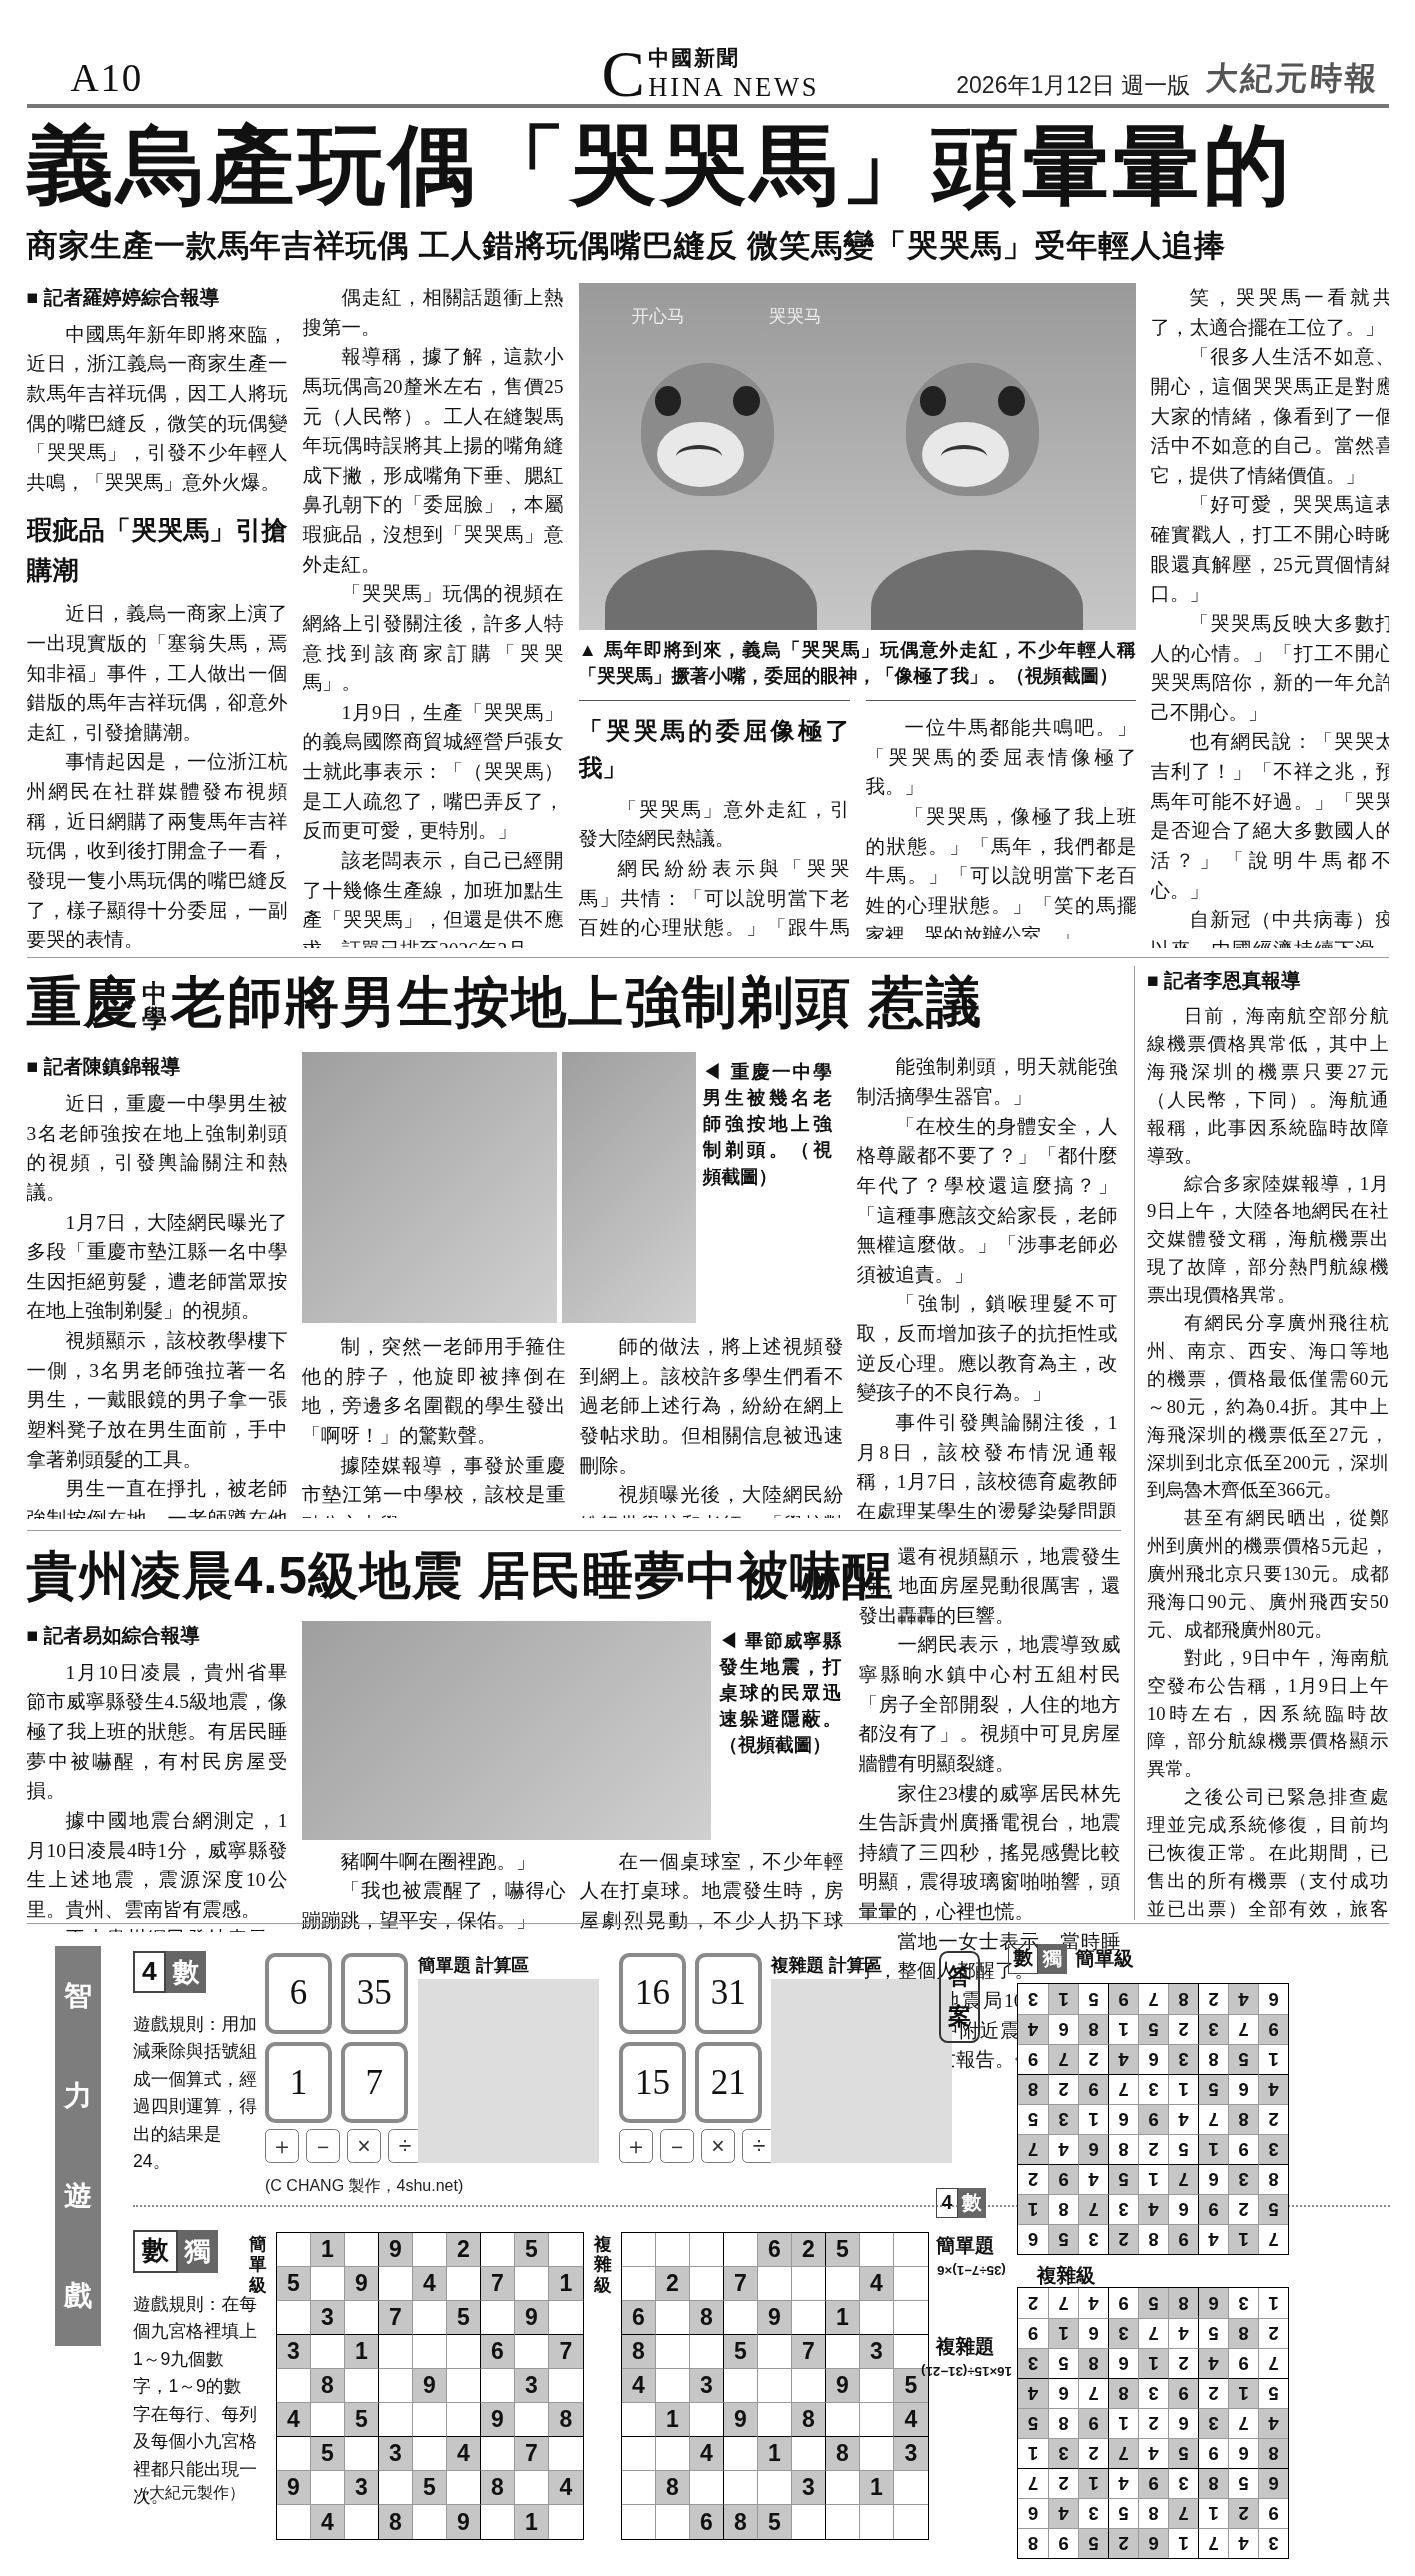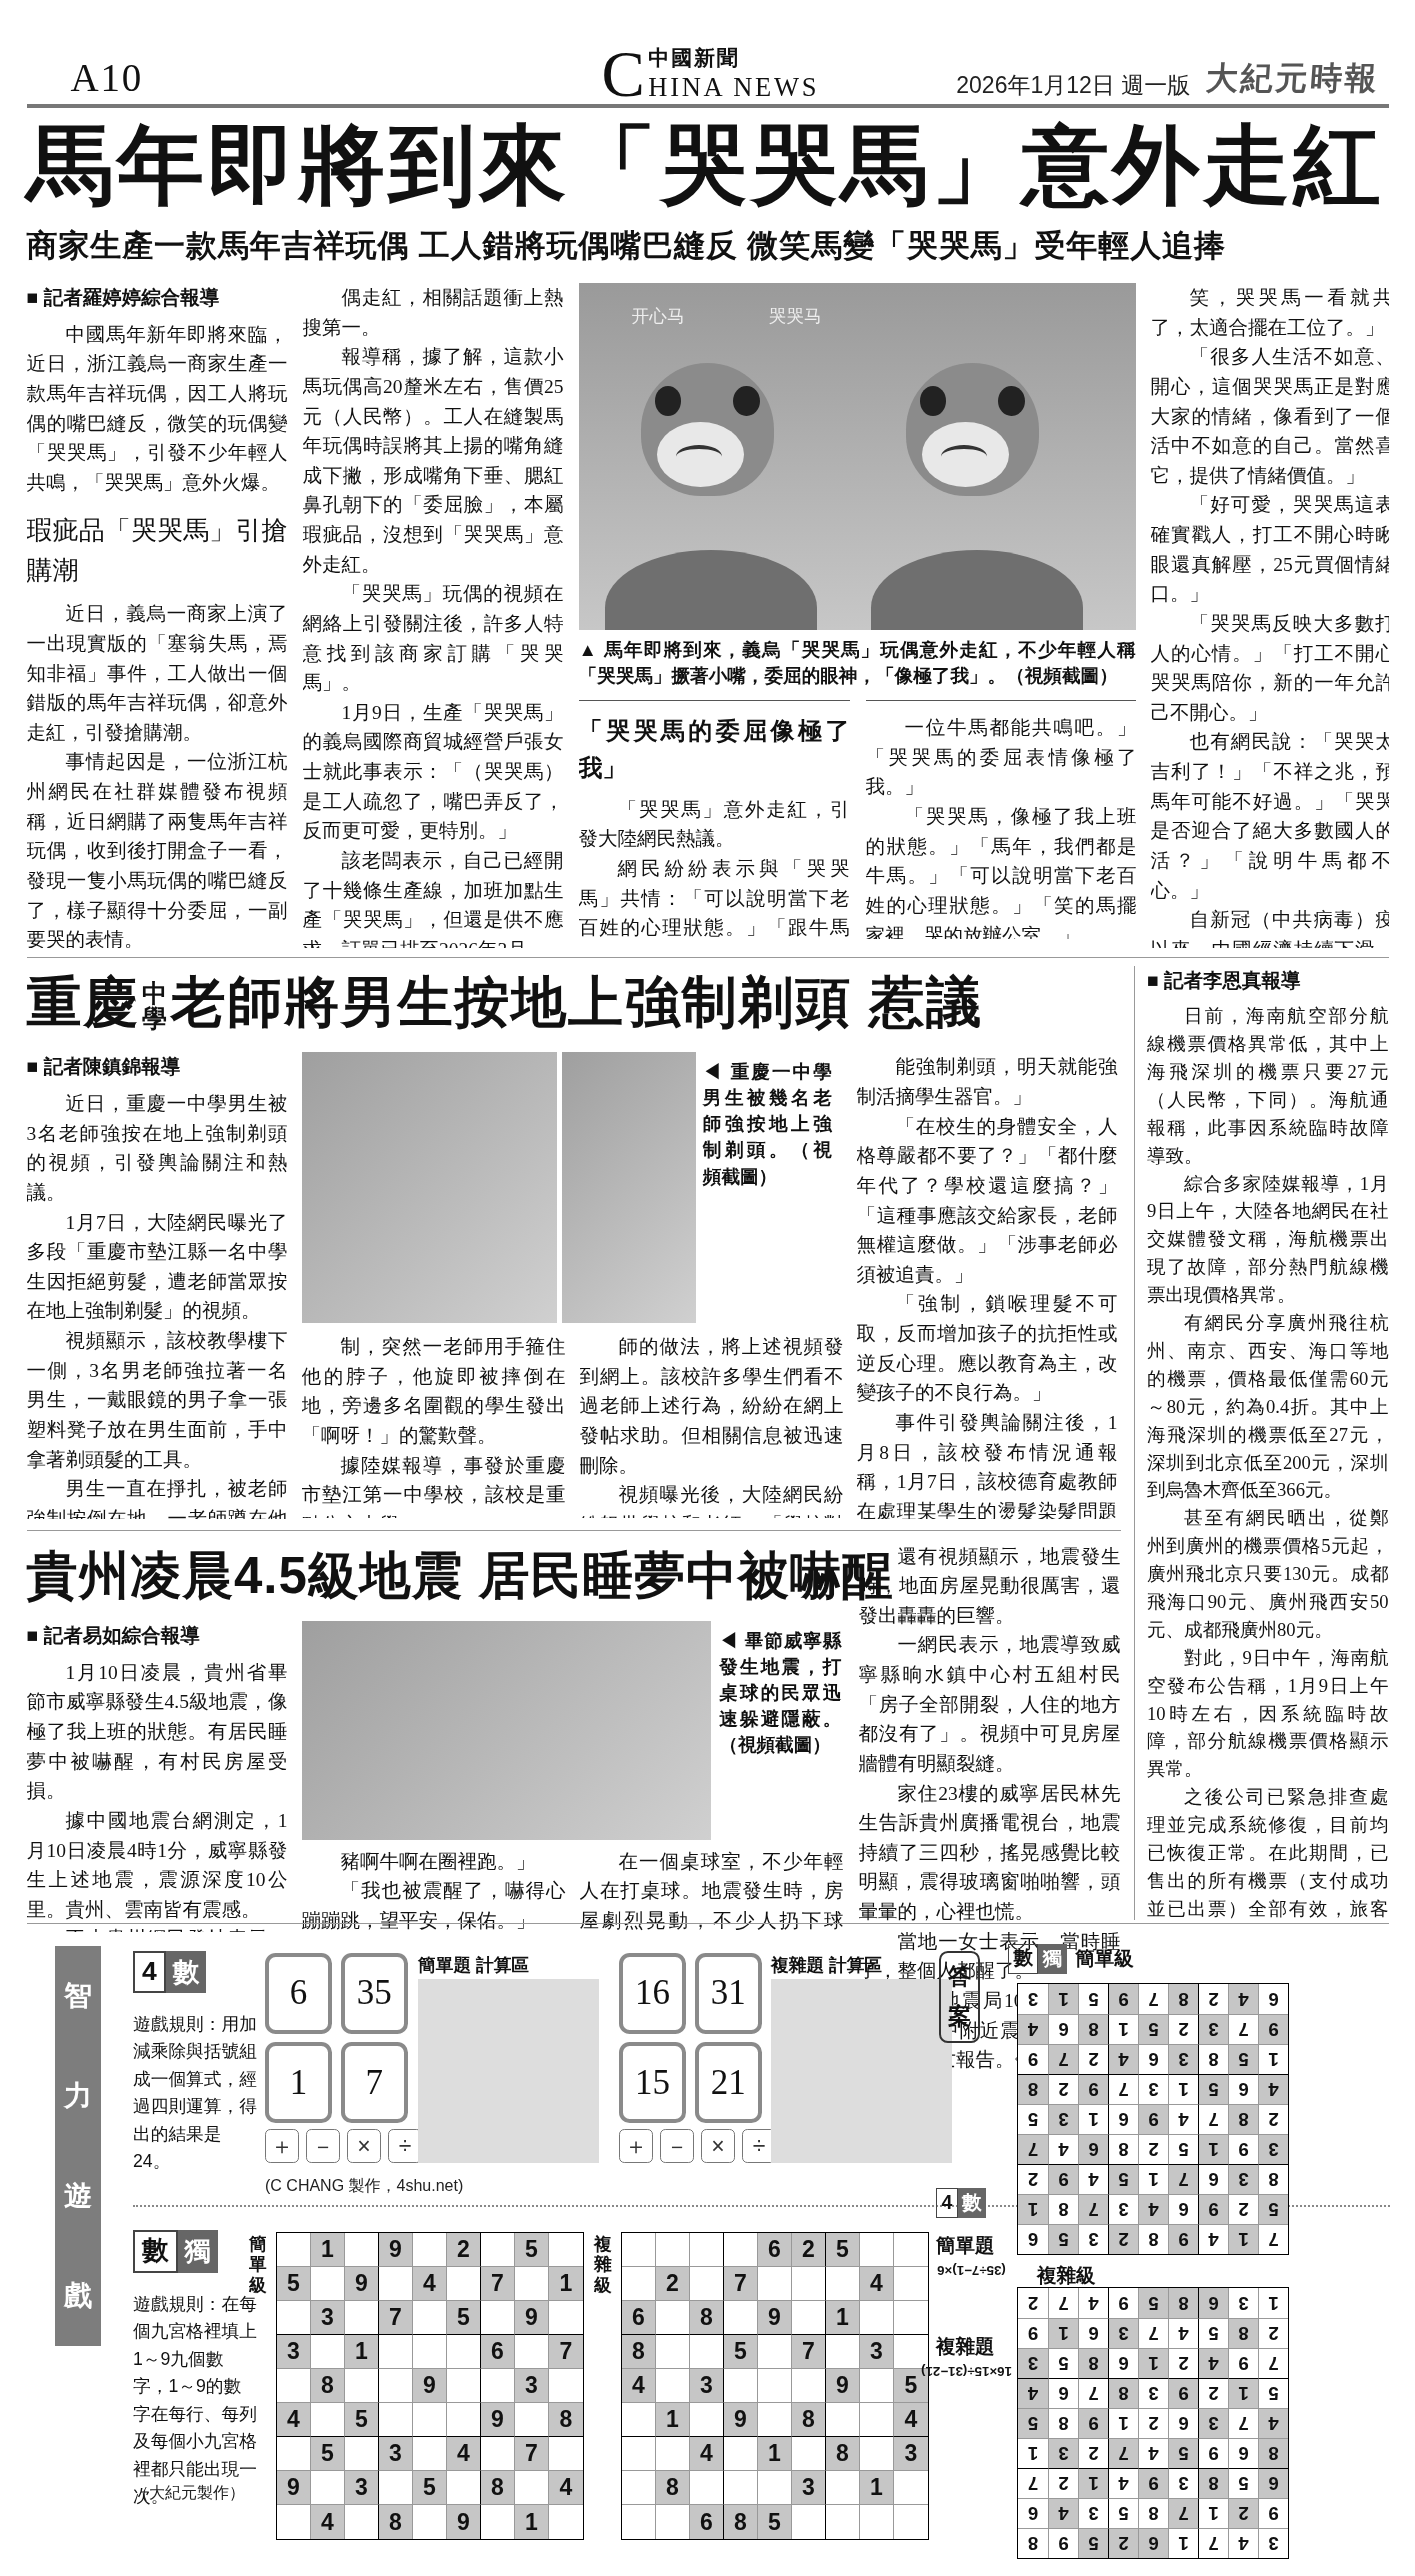--- a/index.html
+++ b/index.html
@@ -24,21 +24,21 @@
 
   
   .article1 { position:absolute; top:117px; left:26.5px; right:26.5px; height:837px; }
   .a1-headline { font-family:"Liberation Sans",sans-serif; font-weight:bold; font-size:87px; letter-spacing:3.5px; line-height:1.1; white-space:nowrap; }
   .a1-sub { margin-top:12.4px; font-family:"Liberation Sans",sans-serif; font-weight:bold; font-size:31px; letter-spacing:0.9px; white-space:nowrap; }
   .a1-body { margin-top:16px; display:flex; gap:15px; height:665px; overflow:hidden; }
   .col { width:261px; flex:none; overflow:hidden; font-size:19.5px; line-height:1.52; text-align:justify; }
   .col-wide { width:557px; flex:none; overflow:hidden; }
   .para { text-indent:2em; margin:0; }
   .byline { font-family:"Liberation Sans",sans-serif; font-weight:bold; font-size:19.5px; margin-bottom:7px; text-indent:0; }
-  .subhead { font-family:"Liberation Sans",sans-serif; font-weight:normal; font-size:26px; margin:14px 0 8.8px 0; }
+  .subhead { font-family:"Liberation Sans",sans-serif; font-weight:bold; font-size:26px; margin:14px 0 8.8px 0; }
   .boxhead { font-family:"Liberation Sans",sans-serif; font-weight:bold; font-size:24px; border-top:0.9px solid #555; padding-top:12.4px; margin-bottom:8.8px; }
   
   .photo1 { position:relative; width:557px; height:347px; background:linear-gradient(#9a9a9a,#c7c7c7); overflow:hidden; }
   .ph-label { position:absolute; top:21px; color:#eee; font-family:"Liberation Sans",sans-serif; font-size:17.7px; }
   .ph-label.l1 { left:53px; } .ph-label.l2 { left:190px; }
   .horse { position:absolute; width:133px; height:133px; background:#8b8b8b; border-radius:50% 50% 45% 45%; }
   .horse .muzzle { position:absolute; left:16px; bottom:8.8px; width:87px; height:65px; background:#e8e8e8; border-radius:50%; }
   .horse .frown { position:absolute; left:35px; bottom:28px; width:46px; height:23px; border-top:4.4px solid #333; border-radius:50% 50% 0 0; }
   .horse .eye { position:absolute; top:23px; width:26.5px; height:30px; background:#222; border-radius:50%; }
   .chair { position:absolute; bottom:-35px; width:212px; height:115px; background:#6f6f6f; border-radius:50% 50% 20% 20%; }
@@ -128,21 +128,21 @@
     </span>
   </div>
   <div class="header-right">
     <span class="pub-date">2026年1月12日 週一版</span>
     <span class="masthead">大紀元時報</span>
   </div>
 </div>
 <div class="header-rule"></div>
 
 <div class="article1">
-  <div class="a1-headline">馬年即將到來「哭哭馬」意外走紅</div>
+  <div class="a1-headline">義烏產玩偶「哭哭馬」頭暈暈的</div>
   <div class="a1-sub">商家生產一款馬年吉祥玩偶 工人錯將玩偶嘴巴縫反 微笑馬變「哭哭馬」受年輕人追捧</div>
   <div class="a1-body">
     <div class="col">
       <p class="byline">■ 記者羅婷婷綜合報導</p>
       <div>
           <p class="para">中國馬年新年即將來臨，近日，浙江義烏一商家生產一款馬年吉祥玩偶，因工人將玩偶的嘴巴縫反，微笑的玩偶變「哭哭馬」，引發不少年輕人共鳴，「哭哭馬」意外火爆。</p>
         </div>
       <div class="subhead">瑕疵品「哭哭馬」引搶購潮</div>
       <div>
           <p class="para">近日，義烏一商家上演了一出現實版的「塞翁失馬，焉知非福」事件，工人做出一個錯版的馬年吉祥玩偶，卻意外走紅，引發搶購潮。</p>

